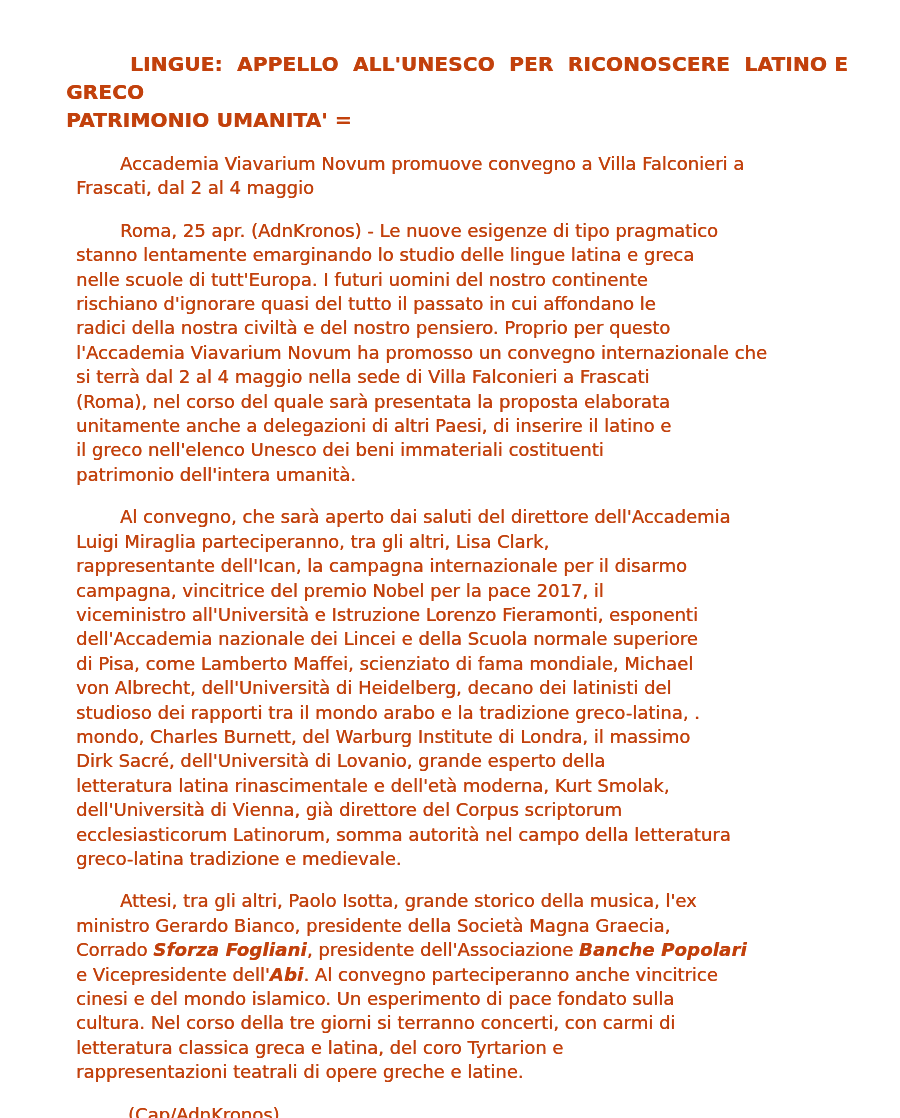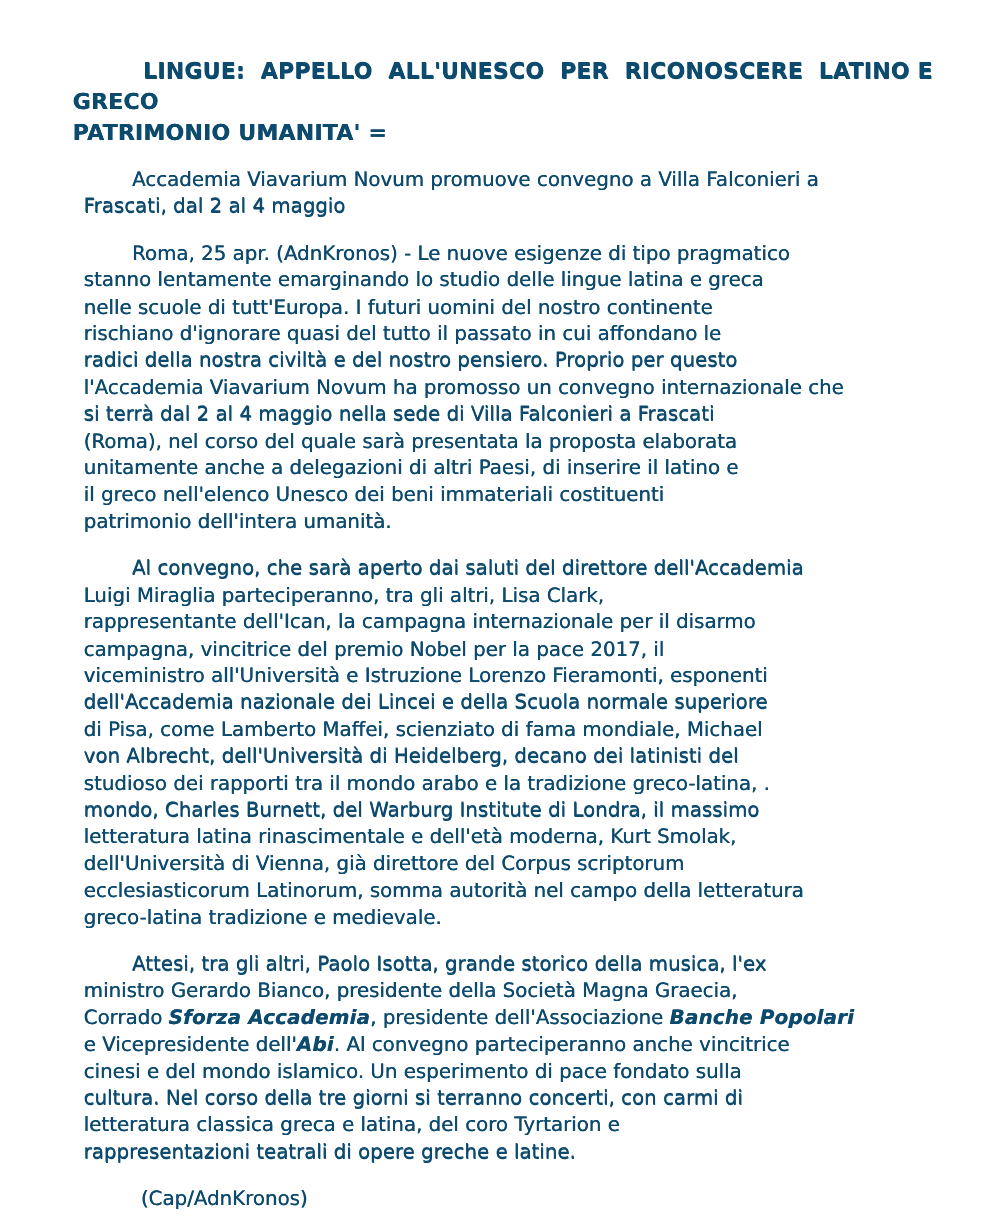--- a/index.html
+++ b/index.html
@@ -11,21 +11,21 @@
     overflow: hidden;
   }
   .page {
     box-sizing: border-box;
     width: 900px;
     height: 1118px;
     padding: 50px 34px 0 76px;
     font-family: "DejaVu Sans", "Liberation Sans", sans-serif;
     font-size: 18px;
     line-height: 24.4px;
-    color: #0c4a6e;
+    color: #c2410c;
   }
   .heading {
     font-weight: bold;
     font-size: 20px;
     line-height: 28px;
     margin-left: -10px;
     letter-spacing: 0.2px;
     text-shadow: 0.4px 0.4px 0 currentColor;
   }
   .heading .hline, .line, .sig {
@@ -82,29 +82,30 @@
         <div class="line"><span>Al convegno, che sarà aperto dai saluti del direttore dell'Accademia</span></div>
         <div class="line"><span>Luigi Miraglia parteciperanno, tra gli altri, Lisa Clark,</span></div>
         <div class="line"><span>rappresentante dell'Ican, la campagna internazionale per il disarmo</span></div>
         <div class="line"><span>campagna, vincitrice del premio Nobel per la pace 2017, il</span></div>
         <div class="line"><span>viceministro all'Università e Istruzione Lorenzo Fieramonti, esponenti</span></div>
         <div class="line"><span>dell'Accademia nazionale dei Lincei e della Scuola normale superiore</span></div>
         <div class="line"><span>di Pisa, come Lamberto Maffei, scienziato di fama mondiale, Michael</span></div>
         <div class="line"><span>von Albrecht, dell'Università di Heidelberg, decano dei latinisti del</span></div>
         <div class="line"><span>studioso dei rapporti tra il mondo arabo e la tradizione greco-latina, .</span></div>
         <div class="line"><span>mondo, Charles Burnett, del Warburg Institute di Londra, il massimo</span></div>
+        <div class="line"><span>Dirk Sacré, dell'Università di Lovanio, grande esperto della</span></div>
         <div class="line"><span>letteratura latina rinascimentale e dell'età moderna, Kurt Smolak,</span></div>
         <div class="line"><span>dell'Università di Vienna, già direttore del Corpus scriptorum</span></div>
         <div class="line"><span>ecclesiasticorum Latinorum, somma autorità nel campo della letteratura</span></div>
         <div class="line"><span>greco-latina tradizione e medievale.</span></div>
       </div>
       <div class="para">
         <div class="line"><span>Attesi, tra gli altri, Paolo Isotta, grande storico della musica, l'ex</span></div>
         <div class="line"><span>ministro Gerardo Bianco, presidente della Società Magna Graecia,</span></div>
-        <div class="line"><span>Corrado </span><span class="bi">Sforza Accademia</span><span>, presidente dell'Associazione </span><span class="bi">Banche Popolari</span></div>
+        <div class="line"><span>Corrado </span><span class="bi">Sforza Fogliani</span><span>, presidente dell'Associazione </span><span class="bi">Banche Popolari</span></div>
         <div class="line"><span>e Vicepresidente dell'</span><span class="bi">Abi</span><span>. Al convegno parteciperanno anche vincitrice</span></div>
         <div class="line"><span>cinesi e del mondo islamico. Un esperimento di pace fondato sulla</span></div>
         <div class="line"><span>cultura. Nel corso della tre giorni si terranno concerti, con carmi di</span></div>
         <div class="line"><span>letteratura classica greca e latina, del coro Tyrtarion e</span></div>
         <div class="line"><span>rappresentazioni teatrali di opere greche e latine.</span></div>
       </div>
     </div>
   <div class="sig">(Cap/AdnKronos)</div>
 </div>
 

